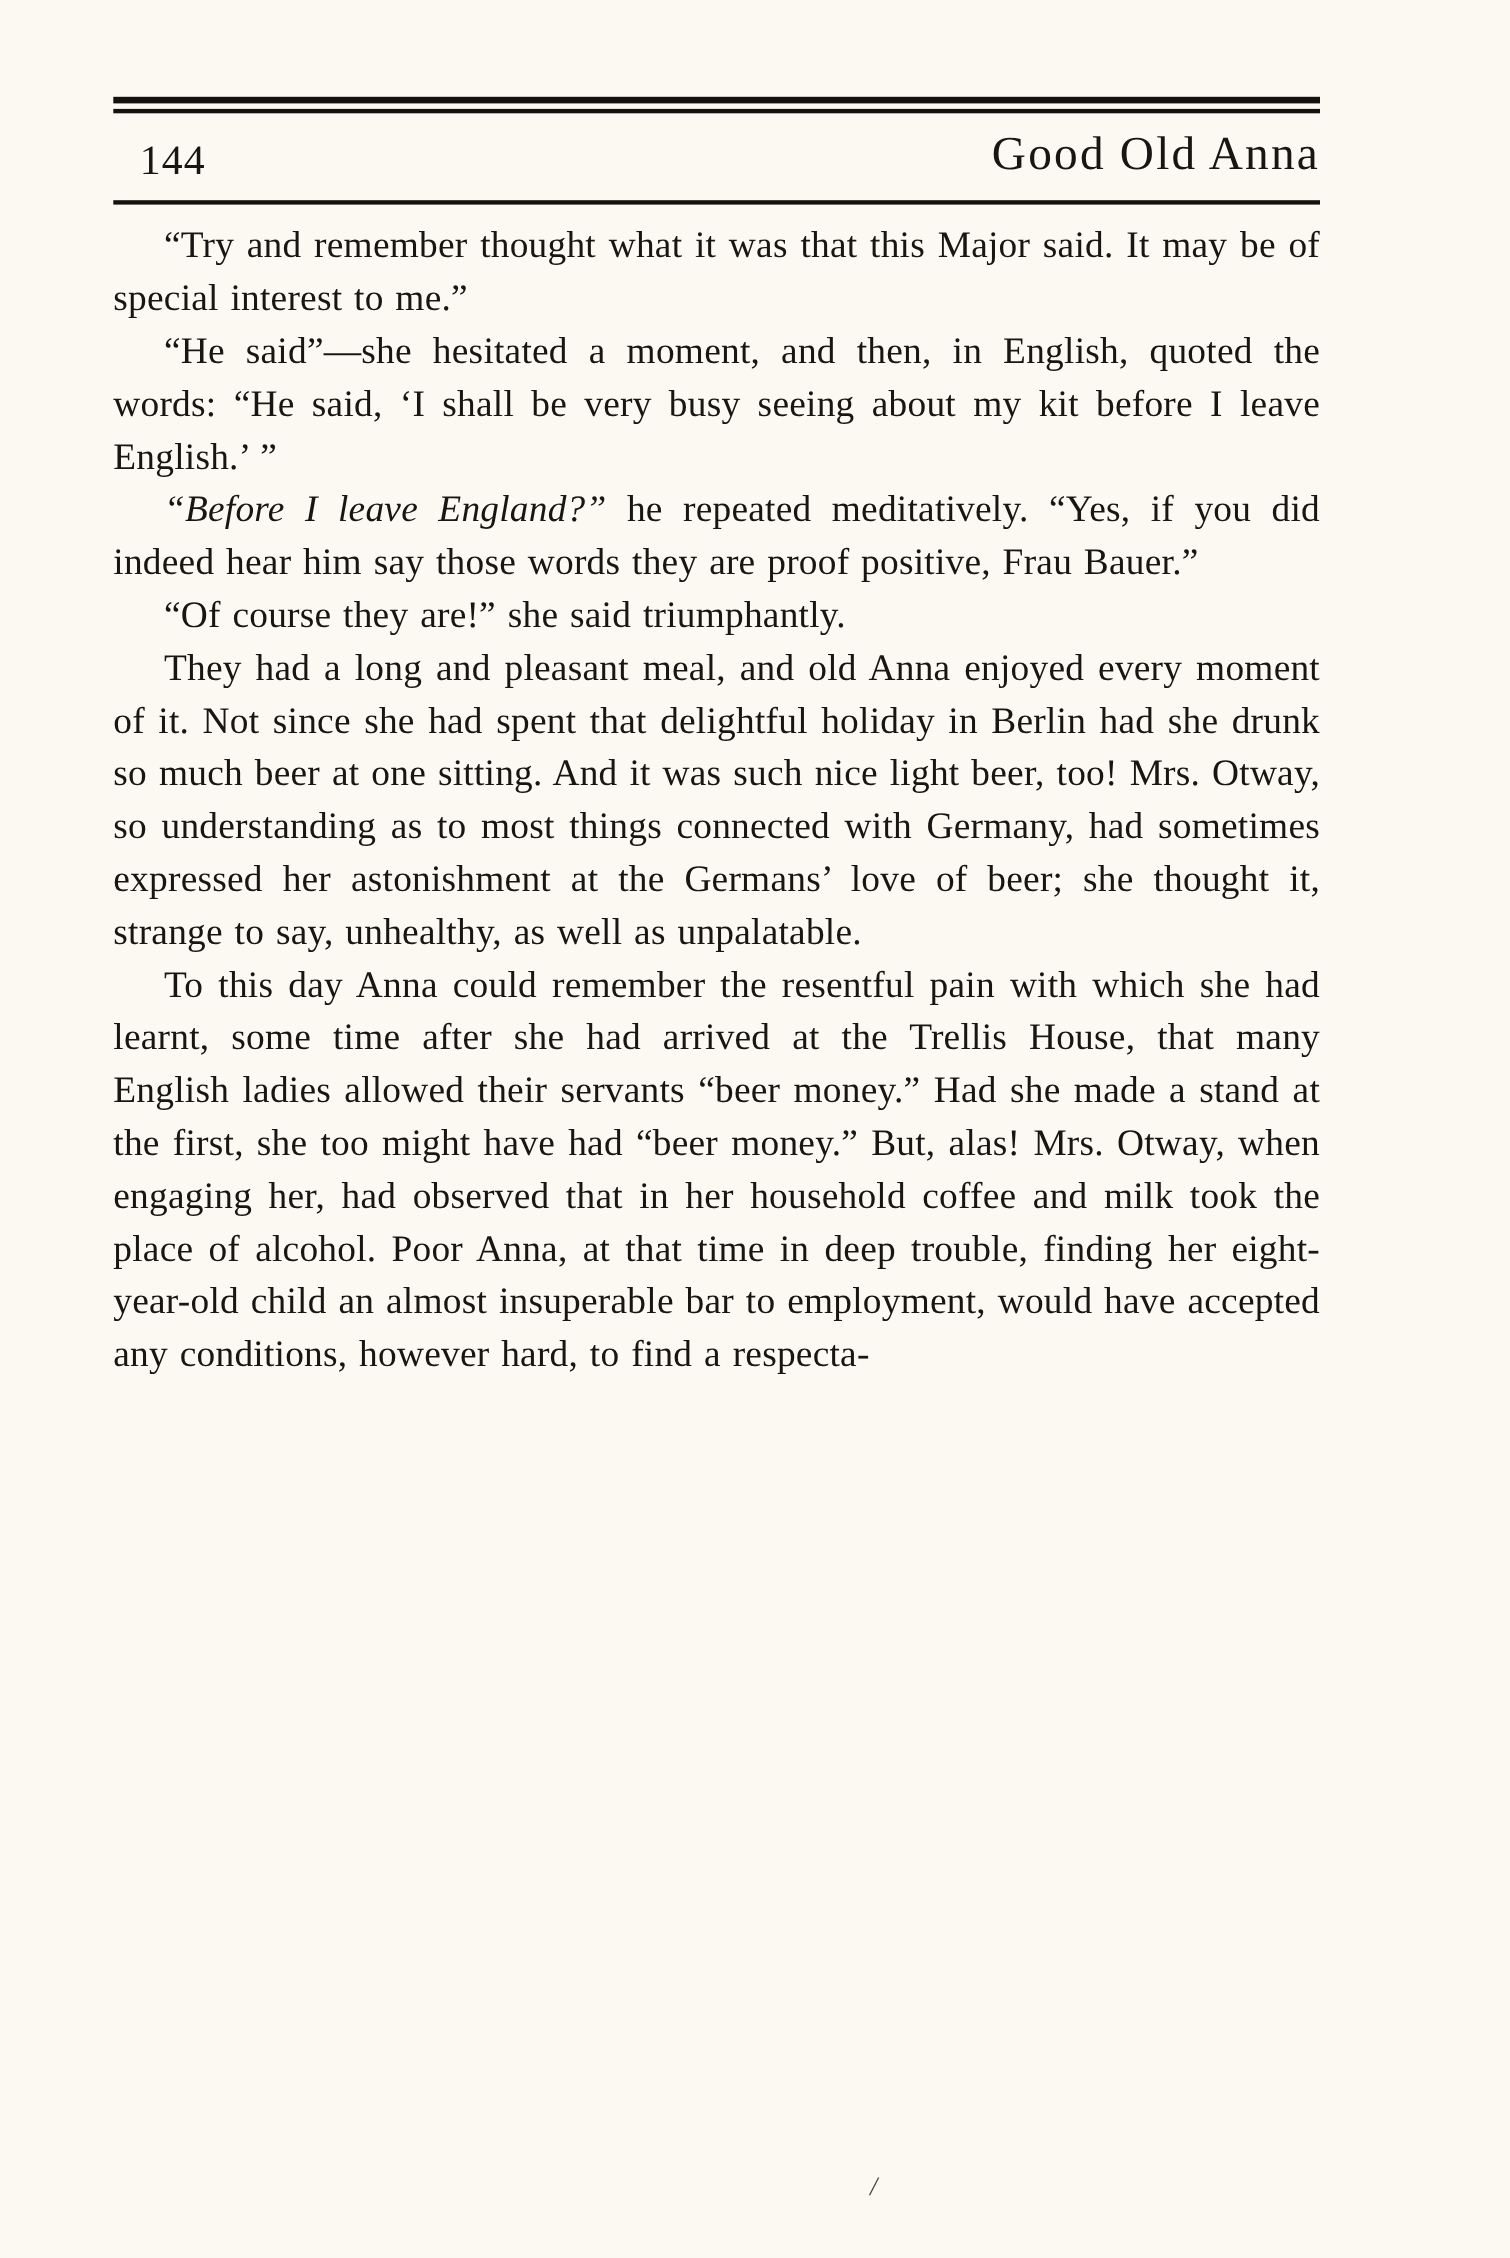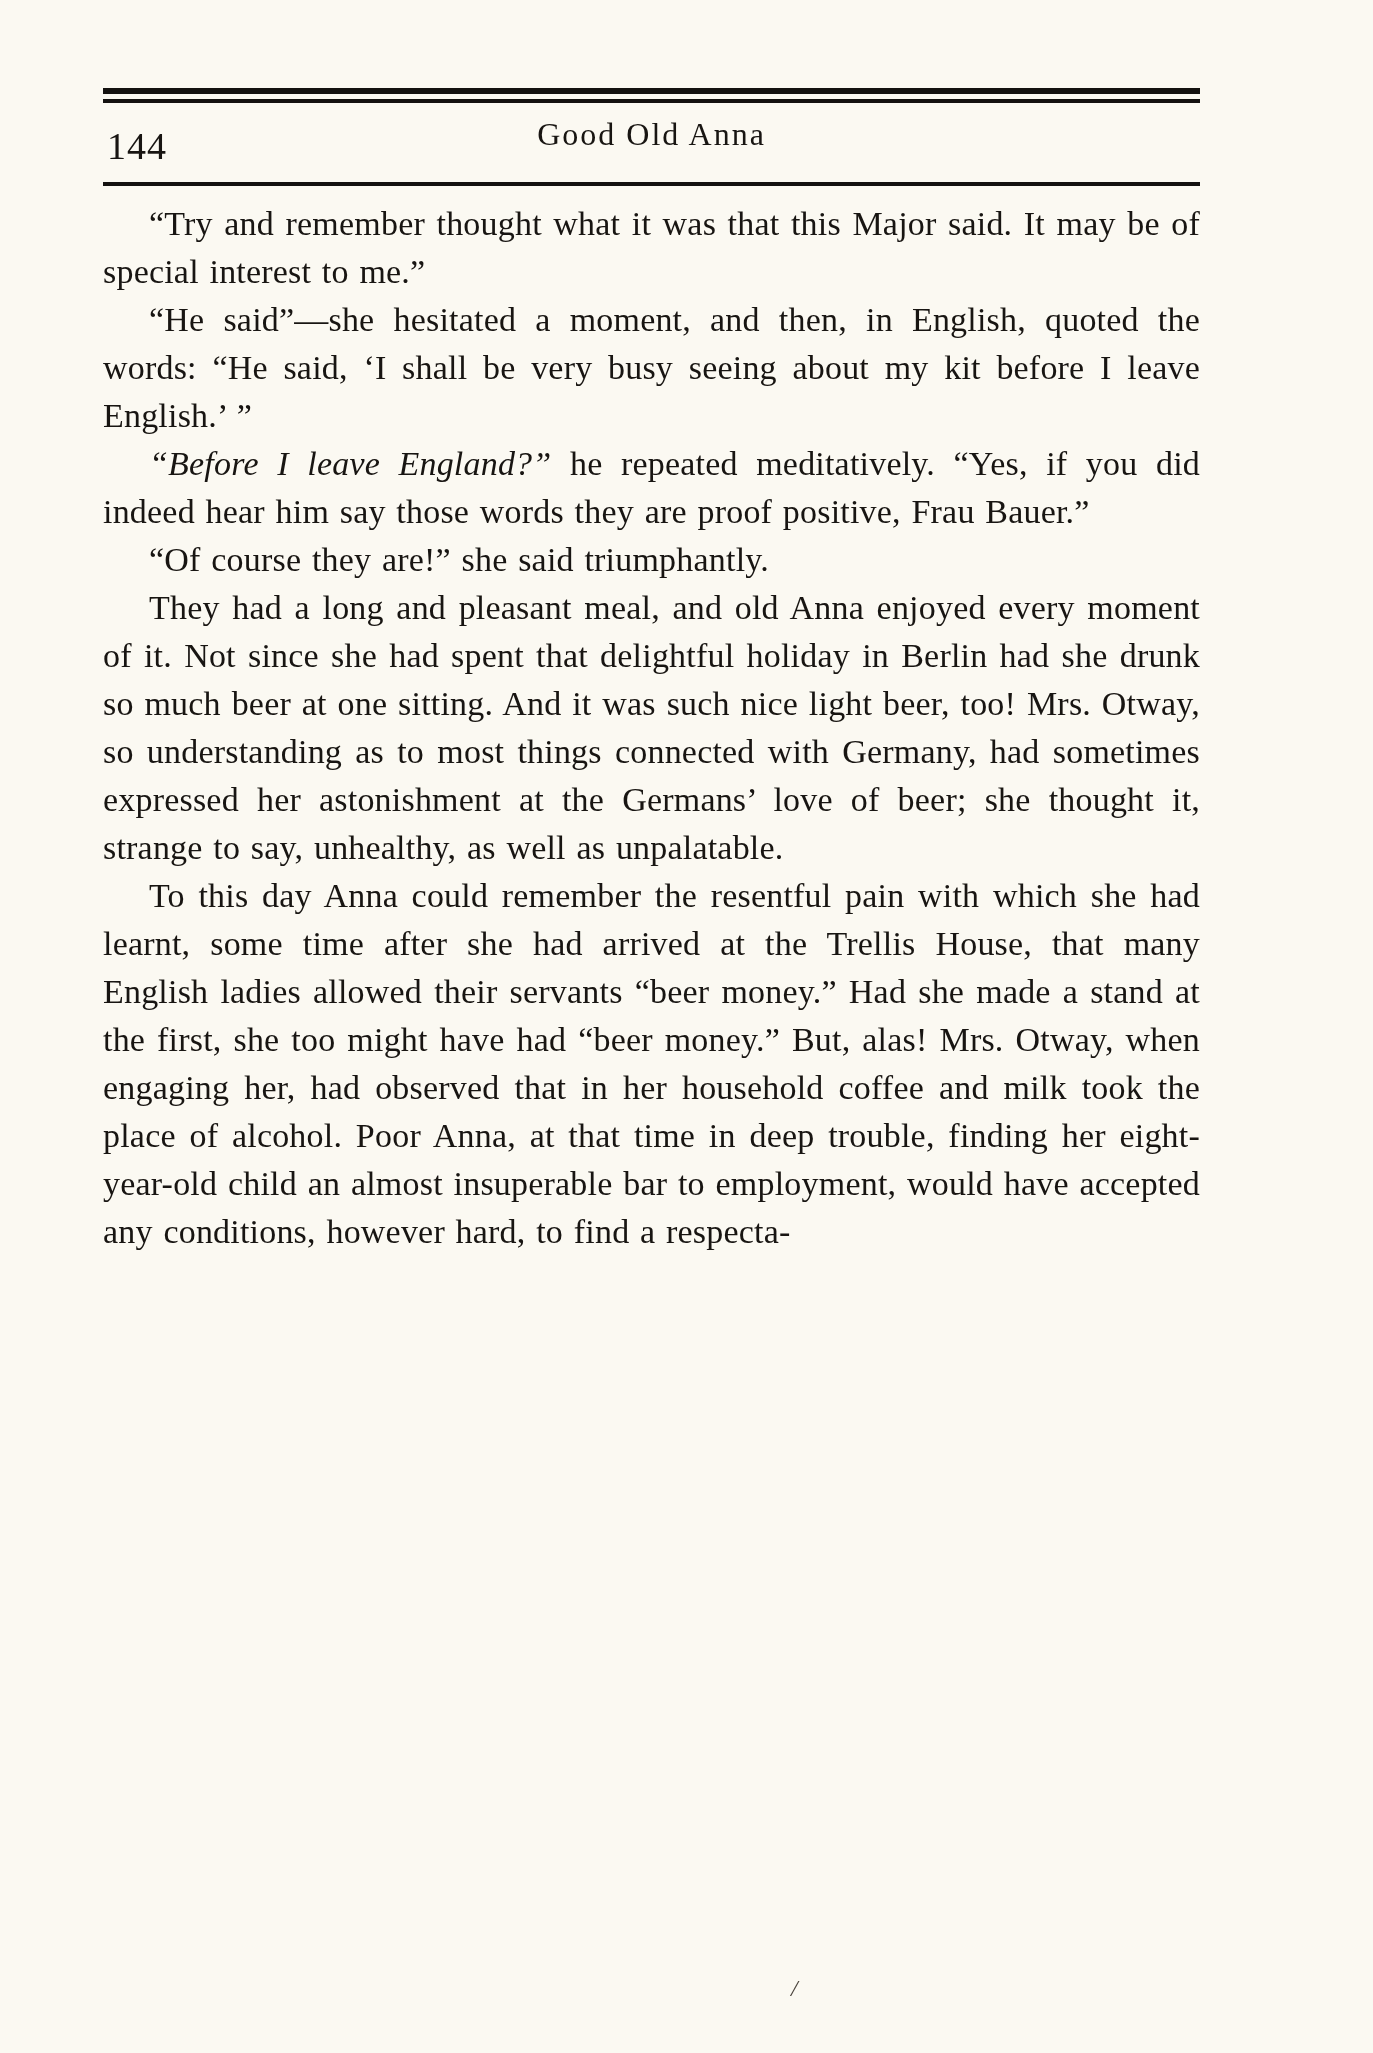--- a/index.html
+++ b/index.html
@@ -33,32 +33,32 @@
   }
   .header-row {
     position: absolute;
     left: 0;
     right: 0;
     top: 112px;
     height: 62px;
   }
   .page-number {
     position: absolute;
-    left: 4px;
+    left: 24px;
     top: 12px;
     font-size: 38px;
     letter-spacing: 1px;
   }
   .book-title {
     position: absolute;
     left: 0;
     right: 0;
     top: 4px;
-    text-align: center;
-    font-size: 32px;
+    text-align: right;
+    font-size: 43px;
     letter-spacing: 2px;
   }
   .header-rule {
     position: absolute;
     left: 0;
     right: 0;
     top: 182px;
     border-top: 4px solid #141210;
   }
   .body-text {

